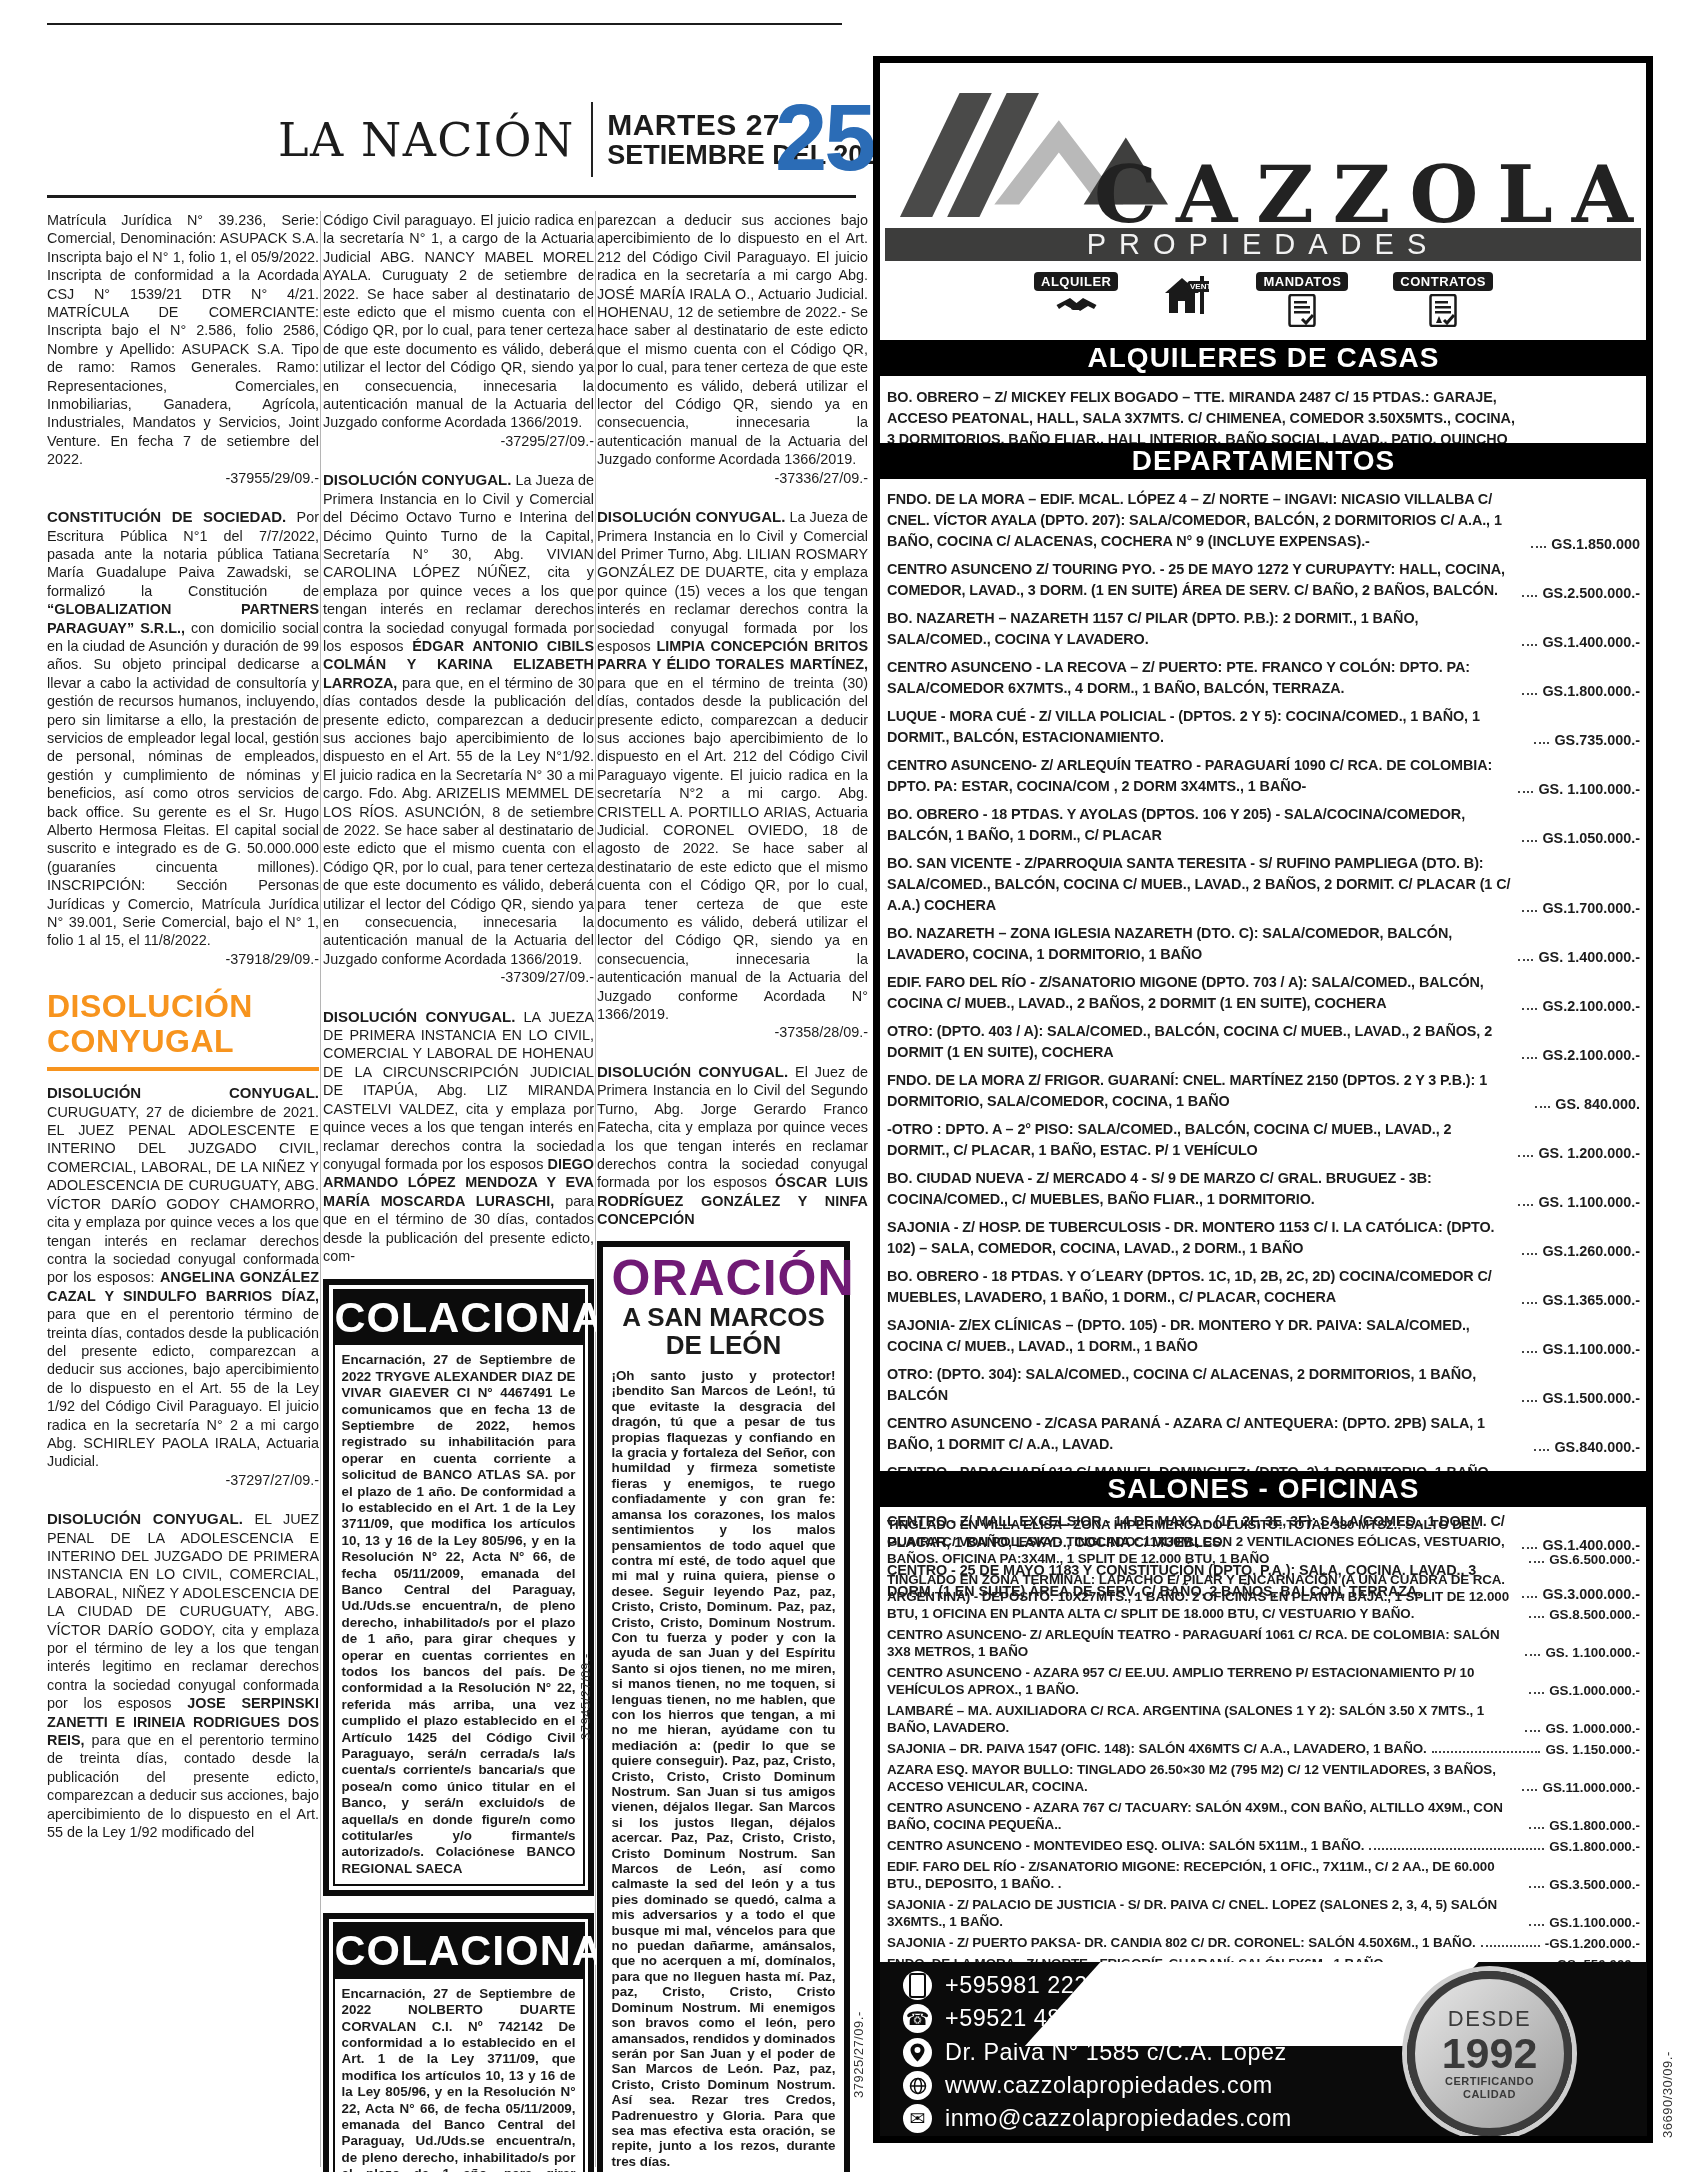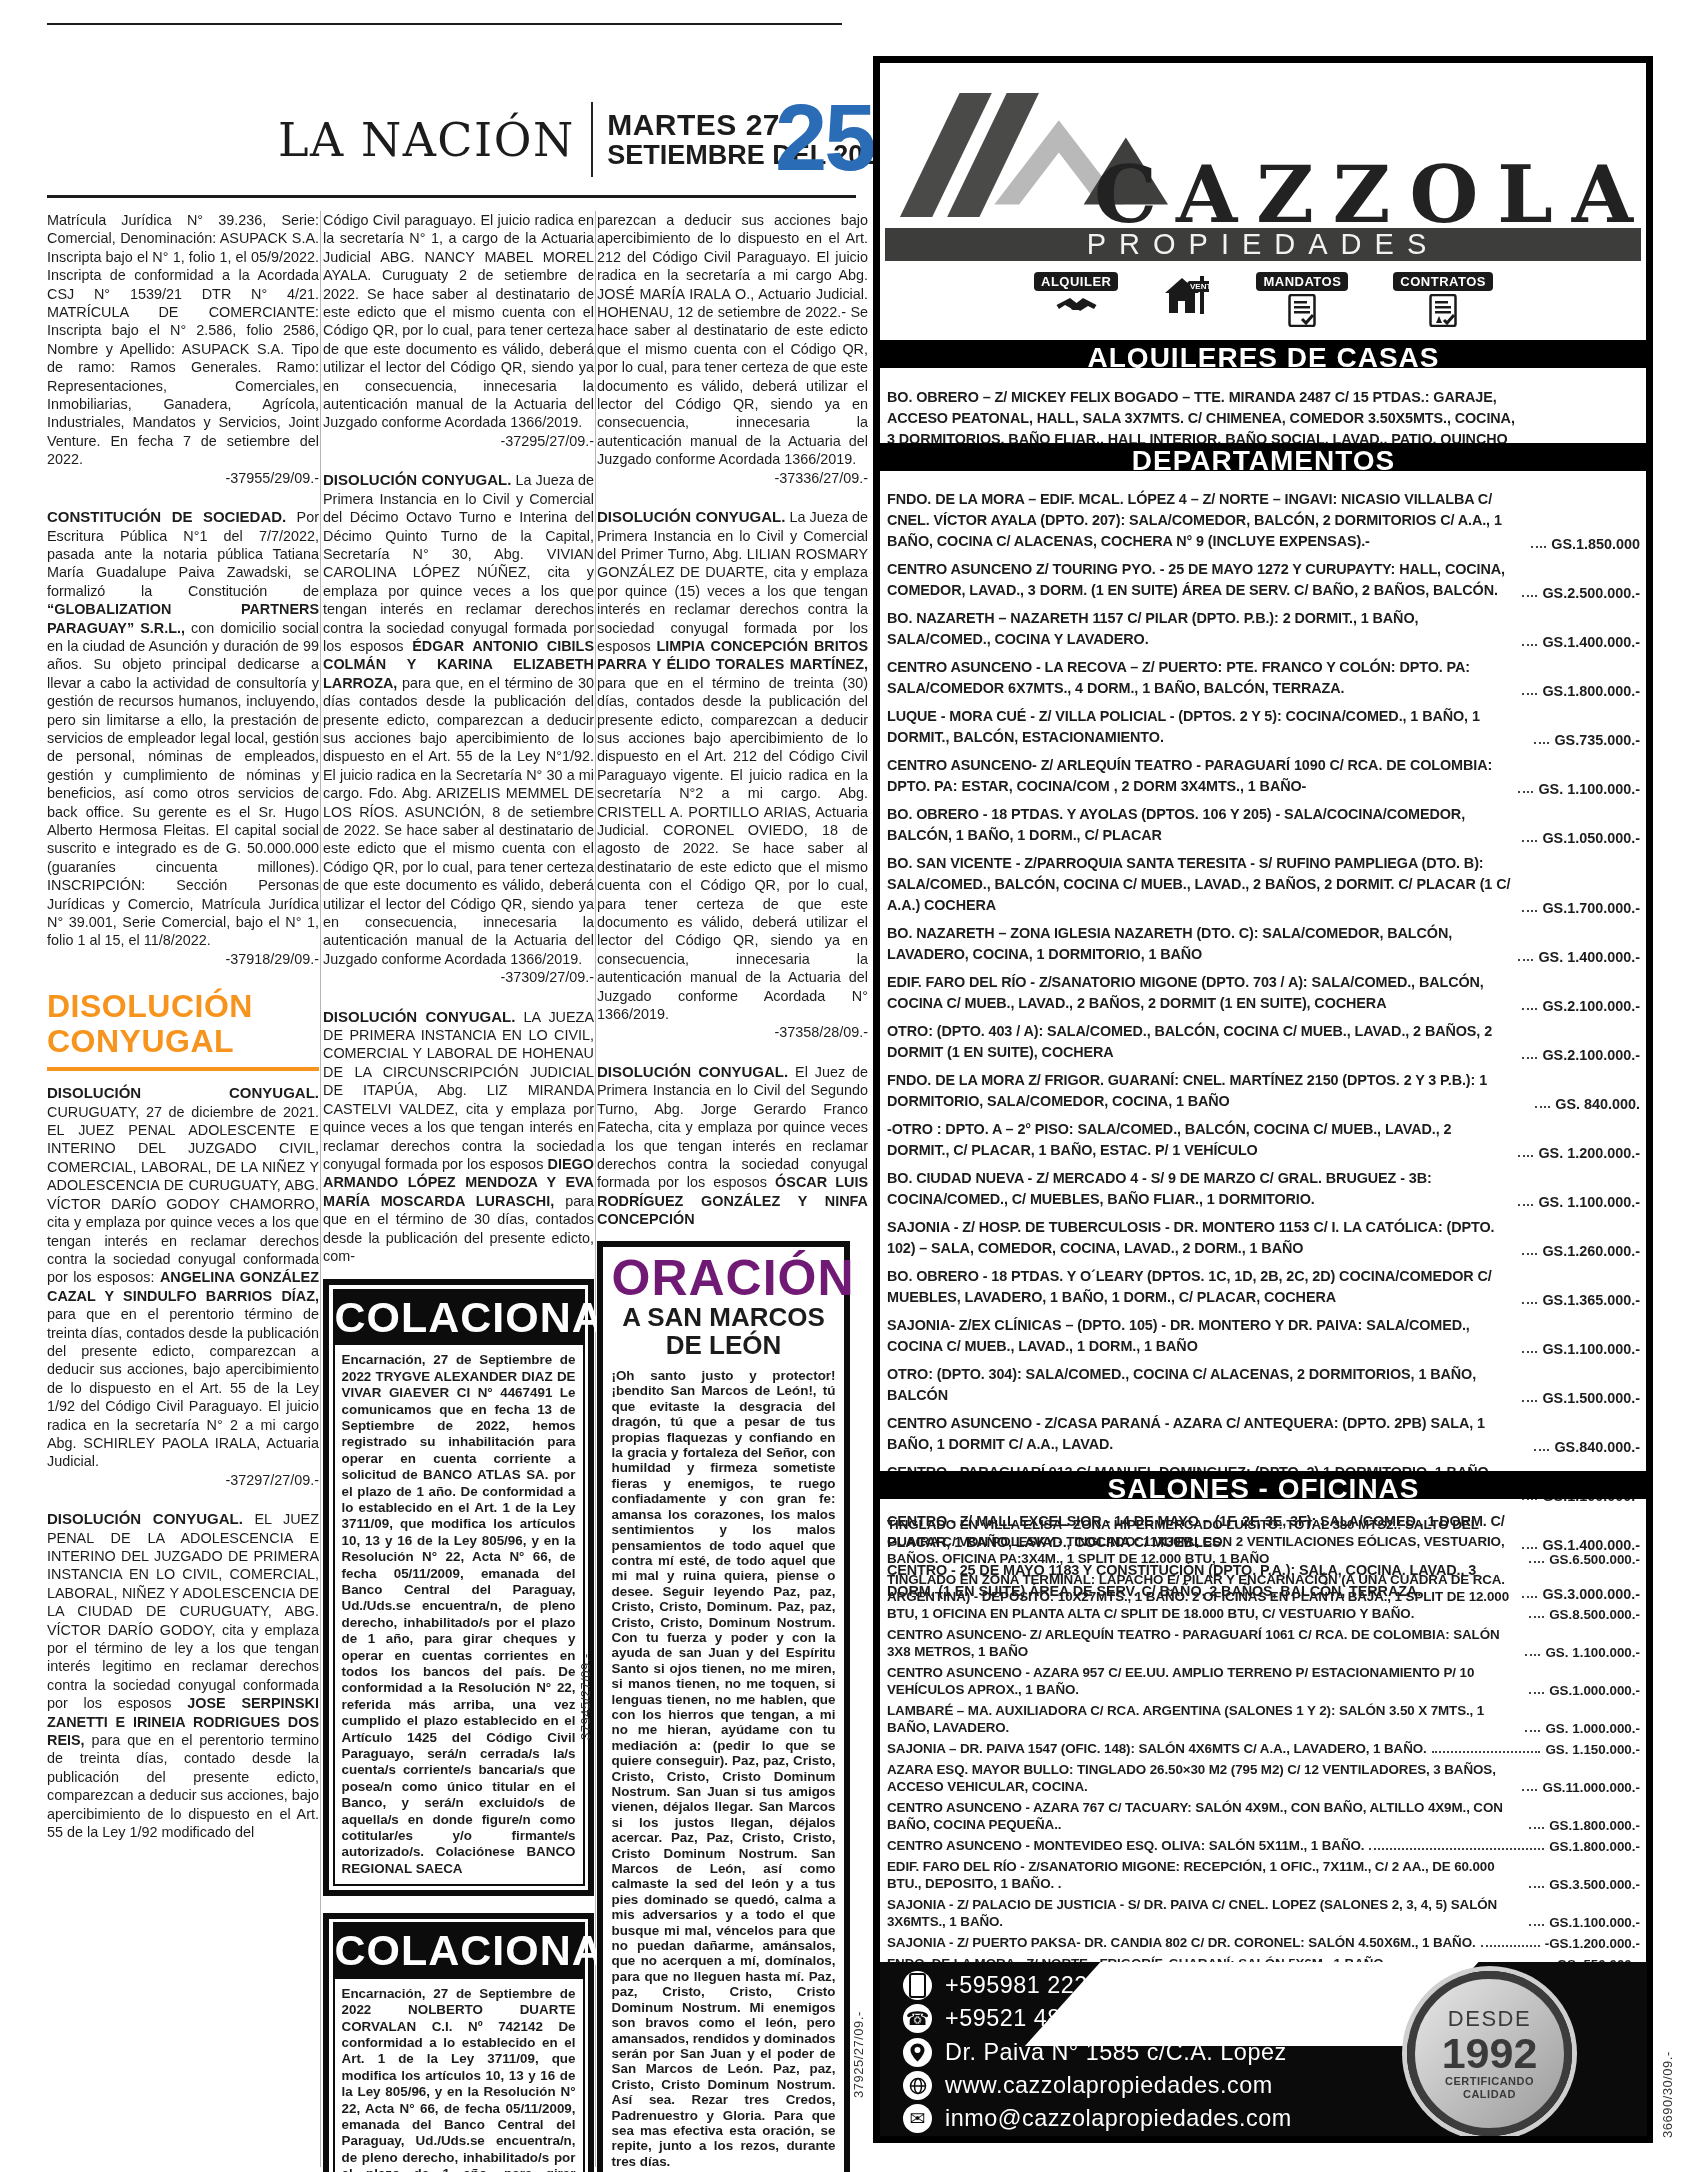--- a/index.html
+++ b/index.html
@@ -32,21 +32,21 @@
   .oracion .bb-body{font-size:13.4px;line-height:15.4px;}
   .vcode{position:absolute;writing-mode:vertical-rl;transform:rotate(180deg);font-size:13px;color:#333;letter-spacing:0.5px;}
   
   #ad{position:absolute;left:873px;top:56px;width:780px;height:2087px;border:7px solid #000;background:#fff;box-sizing:border-box;}
   #adlogo{position:absolute;left:0;top:0;width:767px;height:251px;}
   #cazzola-word{position:absolute;left:214px;top:85px;font-family:"DejaVu Serif","Liberation Serif",serif;font-size:79px;font-weight:600;letter-spacing:19px;color:#222;}
   #prop-bar{position:absolute;left:5px;top:165px;width:756px;height:33px;background:#3d3d3c;color:#f2f2f2;text-align:center;font-size:29px;line-height:32px;letter-spacing:13px;font-weight:400;}
   #adicons{position:absolute;left:0px;top:209px;width:767px;display:flex;justify-content:center;gap:45px;}
   .icn{display:flex;flex-direction:column;align-items:center;}
   .icn .tag{background:#1a1a1a;color:#fff;font-size:13px;font-weight:700;padding:2px 7px;border-radius:4px;margin-bottom:3px;letter-spacing:0.5px;}
-  .secbar{position:absolute;left:0;width:767px;height:28px;background:#000;color:#fff;font-size:28px;font-weight:900;letter-spacing:1px;text-align:center;line-height:35px;}
+  .secbar{position:absolute;left:0;width:767px;height:36px;background:#000;color:#fff;font-size:28px;font-weight:900;letter-spacing:1px;text-align:center;line-height:35px;}
   .items{position:absolute;left:7px;width:753px;}
   .listing{display:flex;align-items:flex-end;margin-bottom:7px;}
   .ltext{font-weight:700;letter-spacing:-0.1px;}
   #casas-items .ltext,#dept-items .ltext{font-size:14.4px;line-height:21px;}
   #sal-items .ltext{font-size:13.4px;line-height:17px;}
   #sal-items .listing{margin-bottom:4px;}
   .dots{flex:1 1 15px;min-width:15px;border-bottom:2px dotted #444;margin:0 5px 4px 5px;}
   .price{font-weight:800;font-size:14.4px;white-space:nowrap;}
   
   #adfooter{position:absolute;left:0;top:1899px;width:767px;height:174px;background:#0b0b0b;overflow:hidden;}

